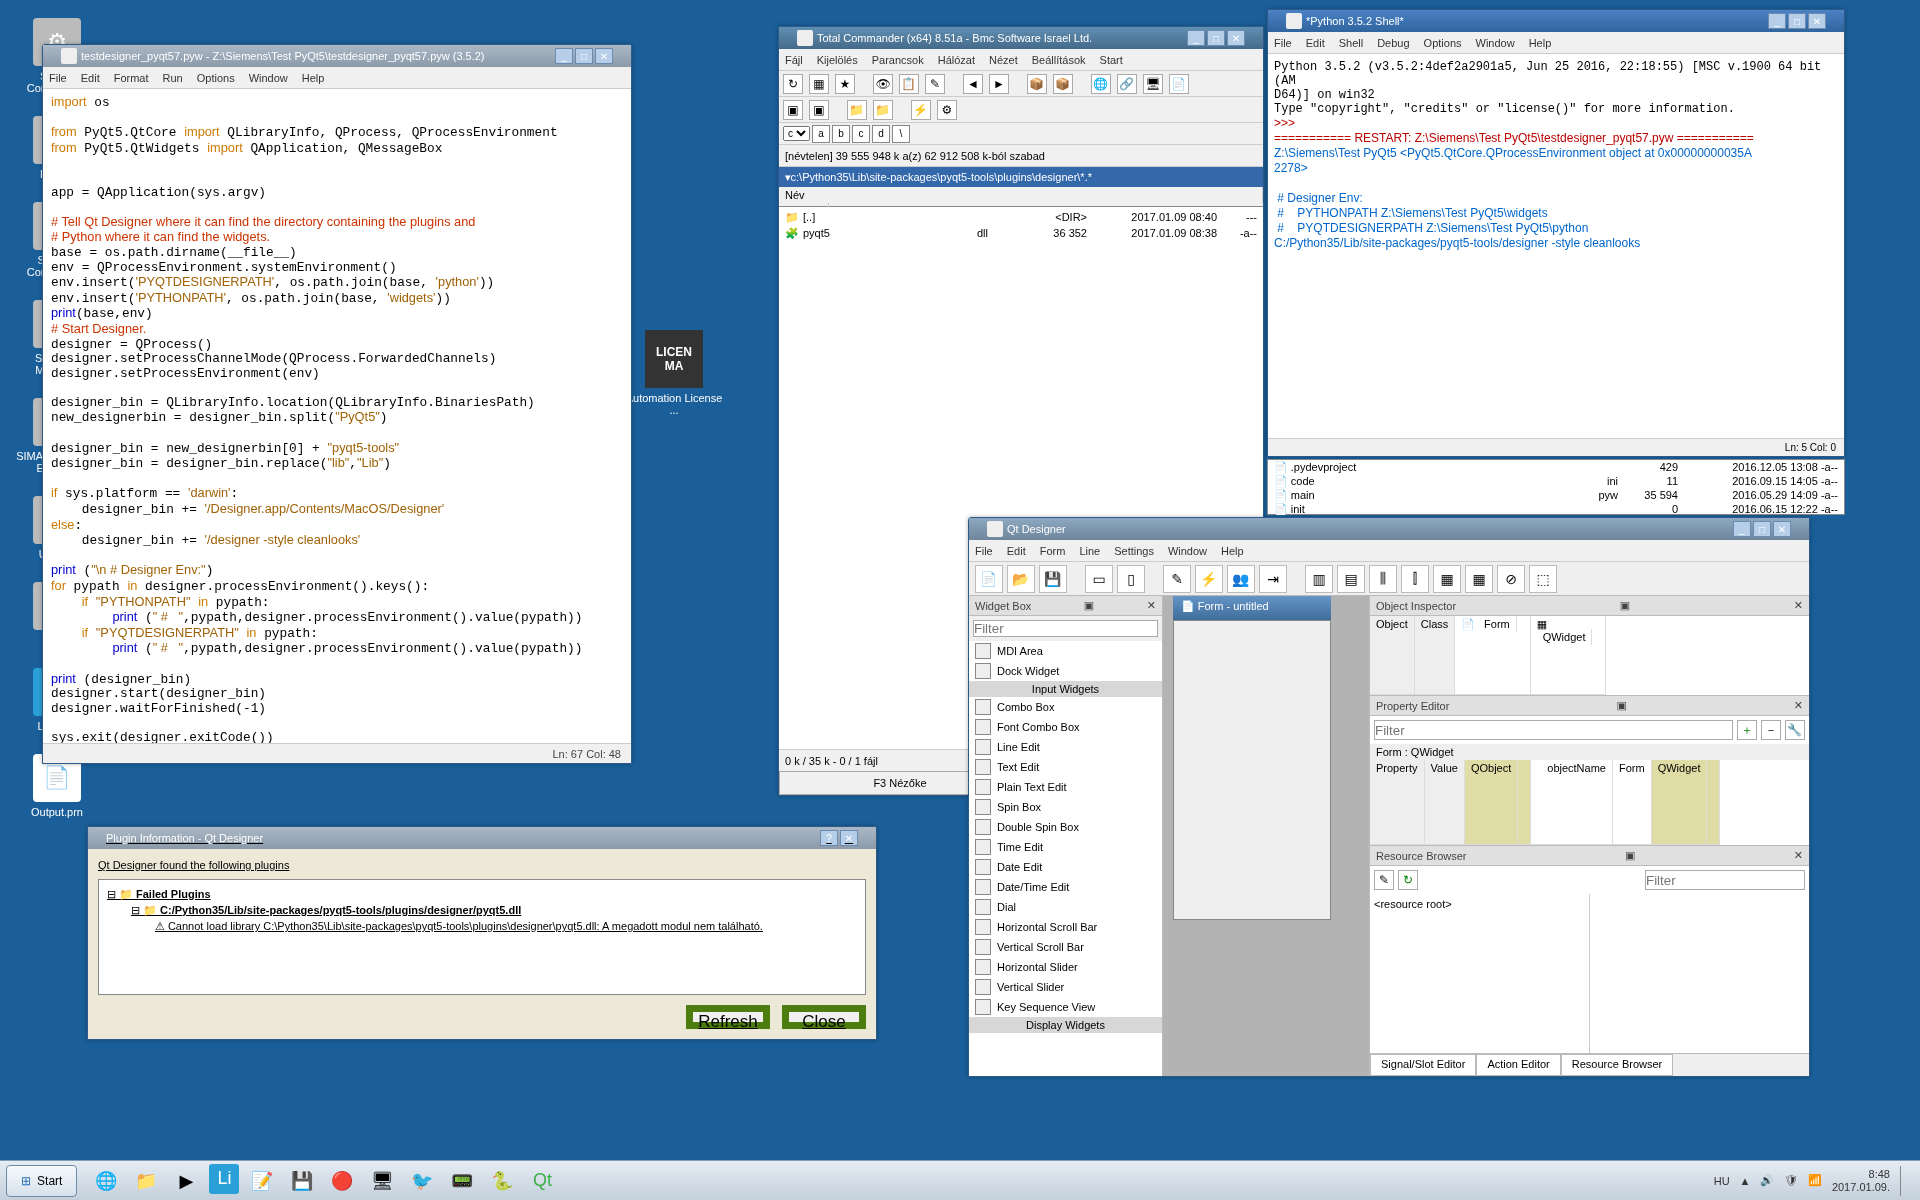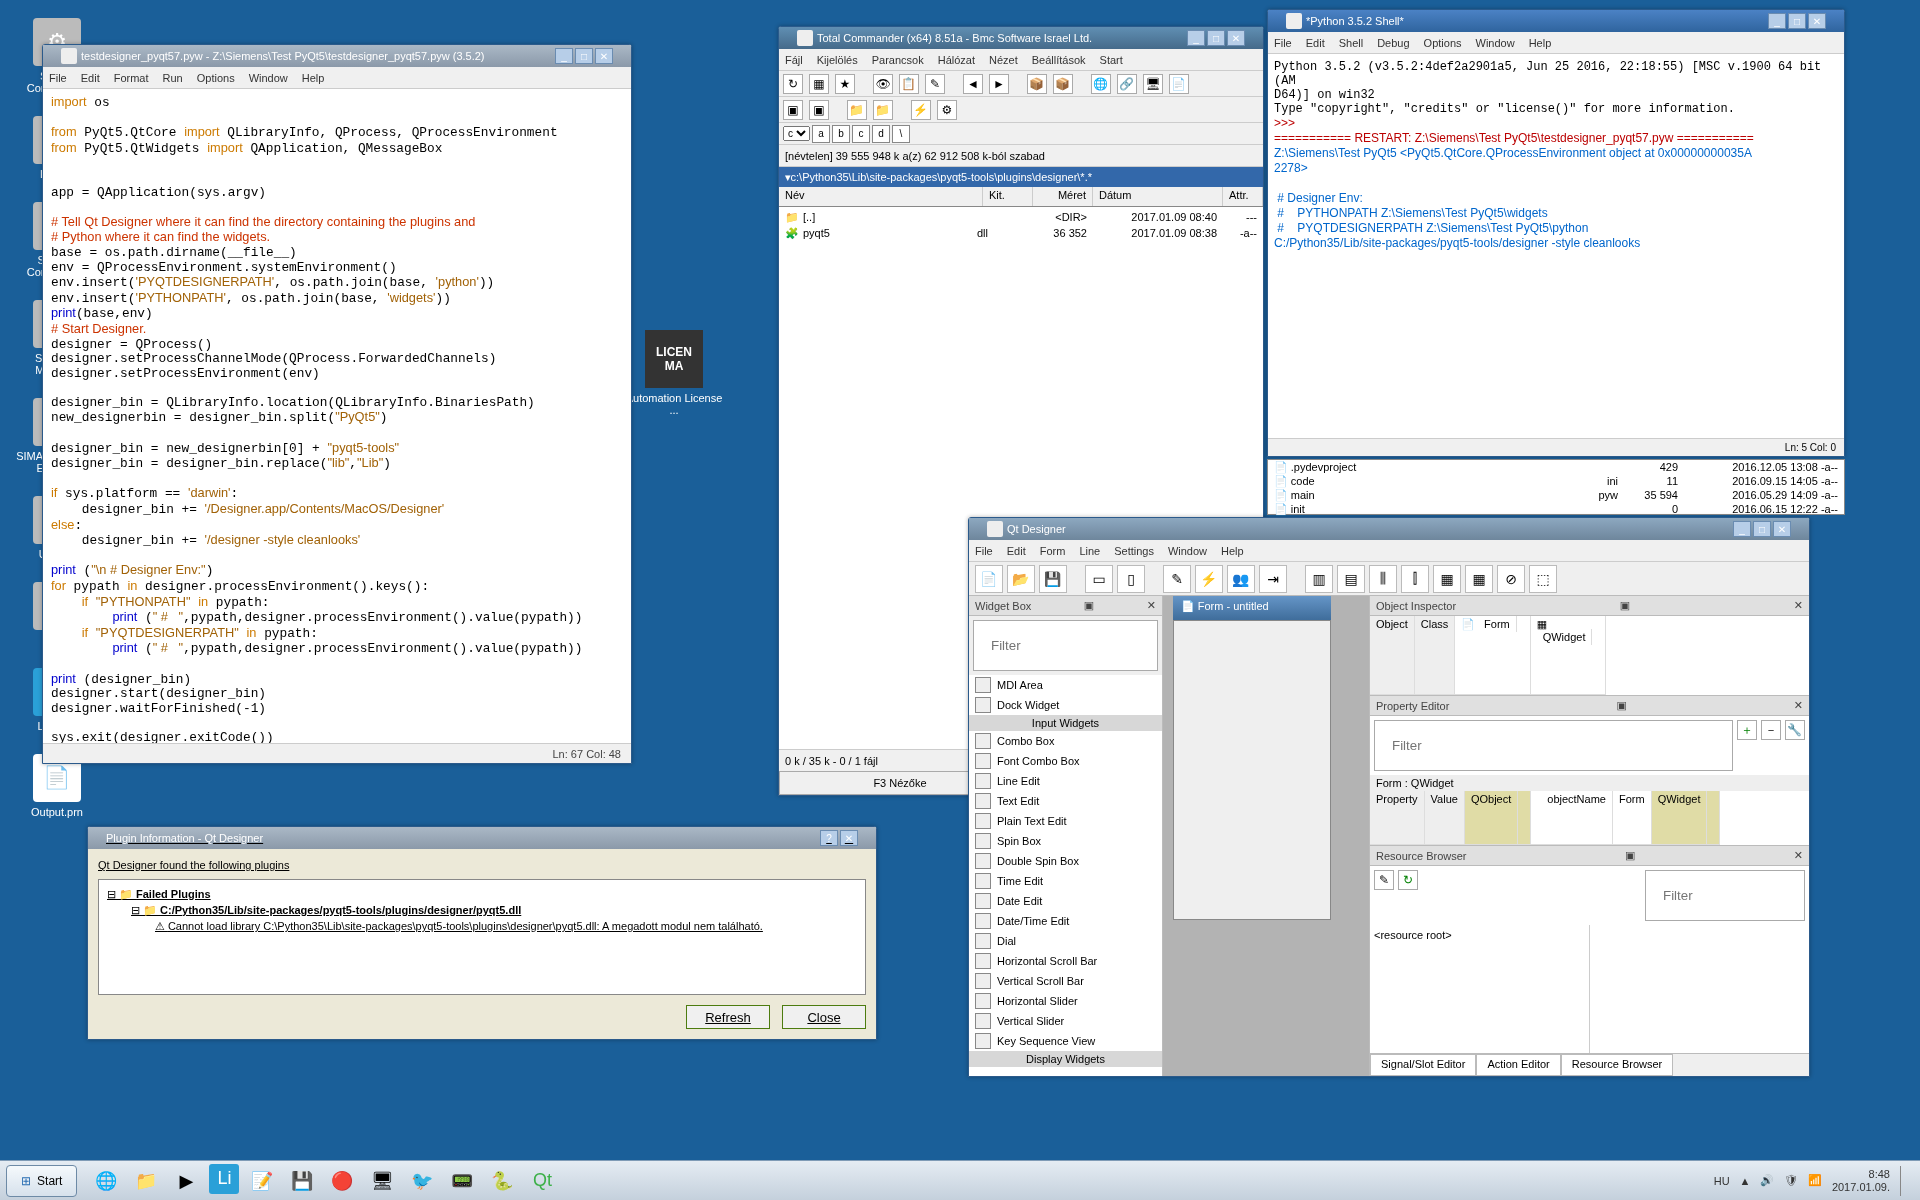--- a/index.html
+++ b/index.html
@@ -78,32 +78,32 @@
 .kw-str    { color: #a16207; }
 .kw-cmt    { color: #cc3300; }
 
 
 #plugin { left: 87px; top: 826px; width: 790px; height: 214px; text-decoration: underline; }
 #plugin .body { flex:1; background:#ece9d8; padding:10px; display:flex; flex-direction:column;}
 #plugin .msg { font-size: 11px; margin-bottom: 8px;}
 #plugin .tree { flex:1; background:white; border:1px solid #888; padding:6px 8px; font-size:11px; line-height:16px;}
 #plugin .tree-row { white-space: nowrap; }
 #plugin .btns { display:flex; justify-content:flex-end; gap:12px; padding-top:10px;}
-#plugin .btn { width:84px; height:24px; background:#f0f0f0; border:1px solid #4d7c0f; cursor:pointer; font-size:13px;}
+#plugin .btn { width:84px; height:24px; background:#f0f0f0; border:7px solid #4d7c0f; cursor:pointer; font-size:17px;}
 
 
 #tc { left: 778px; top: 26px; width: 486px; height: 770px; }
 #tc .titlebar { background: linear-gradient(#608fb3,#456a8a);}
 #tc .toolbar, #tc .toolbar2 { height:26px; background:#f0f0f0; border-bottom:1px solid #ccc; display:flex; align-items:center; padding:0 4px; gap:6px;}
 .tb-btn { width:20px; height:20px; border:1px solid #aaa; background:#fff; display:flex; align-items:center; justify-content:center; font-size:12px; cursor:pointer;}
 #tc .drives { height:22px; background:#f0f0f0; border-bottom:1px solid #ccc; display:flex; align-items:center; padding:0 4px; gap:2px;}
 .drv { width:18px; height:18px; border:1px solid #888; background:#fff; font-size:10px; line-height:16px; text-align:center; cursor:pointer;}
 #tc .free { height:22px; background:#f0f0f0; border-bottom:1px solid #ccc; padding:0 6px; display:flex; align-items:center; font-size:11px;}
 #tc .path { height:20px; background:#3368aa; color:white; padding:0 6px; display:flex; align-items:center; font-size:11px;}
-#tc .cols { height:20px; background:#f0f0f0; border-bottom:1px solid #888; display:flex; font-size:11px; }
+#tc .cols { height:20px; background:#f0f0f0; border-bottom:1px solid #888; display:flex; font-size:11px;flex-direction:column; }
 #tc .cols span { border-right:1px solid #ccc; padding:2px 6px; }
 #tc .files { flex:1; background:white; font-size:11px; padding:2px 0;}
 .frow { display:flex; padding:0 6px; line-height:16px;}
 #tc .selinfo { height:22px; background:#f0f0f0; border-top:1px solid #ccc; padding:0 6px; display:flex; align-items:center; font-size:11px;}
 #tc .fkeys { height:24px; background:#f0f0f0; display:flex;}
 #tc .fkeys div{ flex:1; border:1px solid #aaa; text-align:center; line-height:22px; font-size:11px;}
 
 
 #shell { left: 1267px; top: 9px; width: 578px; height: 448px; }
 #shell .body { flex:1; background:white; font-family:"Courier New",monospace; font-size:12px; padding:6px; white-space:pre-wrap; overflow:hidden; color:#000;}
@@ -119,21 +119,21 @@
 
 
 #qtd { left: 968px; top: 517px; width: 842px; height: 560px; }
 #qtd .titlebar { background: linear-gradient(#8da8c0,#6e869c);}
 #qtd .toolbar { height:34px; background:#efefef; border-bottom:1px solid #bbb; display:flex; align-items:center; padding:0 6px; gap:4px;}
 .qtb { width:28px; height:28px; border:1px solid #bbb; background:#fff; display:flex; align-items:center; justify-content:center; cursor:pointer; font-size:14px;}
 #qtd .body { flex:1; display:flex; min-height:0;}
 .panel { display:flex; flex-direction:column; border-right:1px solid #bbb; background:#efefef;}
 .panel-hdr { height:20px; background:#e0e0e0; border-bottom:1px solid #bbb; display:flex; align-items:center; padding:0 6px; font-size:11px; color:#444;}
 .panel-hdr .x { margin-left:auto; cursor:pointer;}
-.wfilter { margin:4px; padding:17px; border:1px solid #aaa; background:white; width:calc(100% - 8px);}
+.wfilter { margin:4px; padding:0; border:1px solid #aaa; background:white; width:calc(100% - 8px);}
 .wlist { flex:1; overflow:auto; background:white; font-size:11px;}
 .wcat { background:#d7d7d7; padding:2px 8px; text-align:center; }
 .witem { display:flex; align-items:center; padding:2px 6px; gap:6px; cursor:pointer;}
 .witem .wi { width:16px; height:16px; border:1px solid #888; background:#eee;}
 .formarea { flex:1; background:#b3b3b3; position:relative;}
 .formwin { position:absolute; left:10px; top:0; width:158px; height:24px; background:linear-gradient(#6595c7,#3f6d9b); color:white; font-size:11px; padding:4px 8px;}
 .formbody { position:absolute; left:10px; top:24px; width:158px; height:300px; background:#efefef; border:1px solid #888;
   background-image: radial-gradient(#999 0.5px, transparent 0.5px); background-size:10px 10px;}
 .right-stack { width:440px; display:flex; flex-direction:column; border-left:1px solid #bbb;}
 .rpanel { border-bottom:1px solid #bbb; display:flex; flex-direction:column;}

